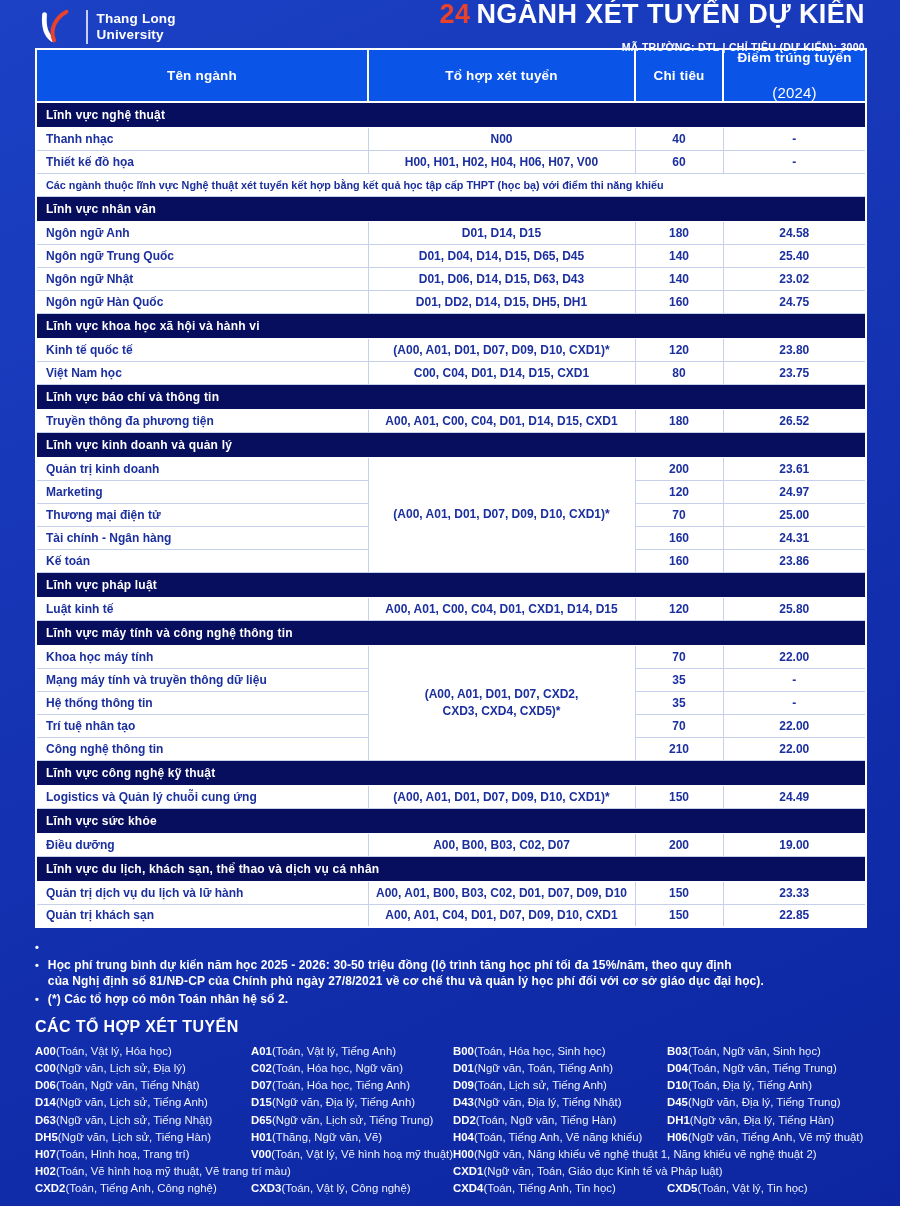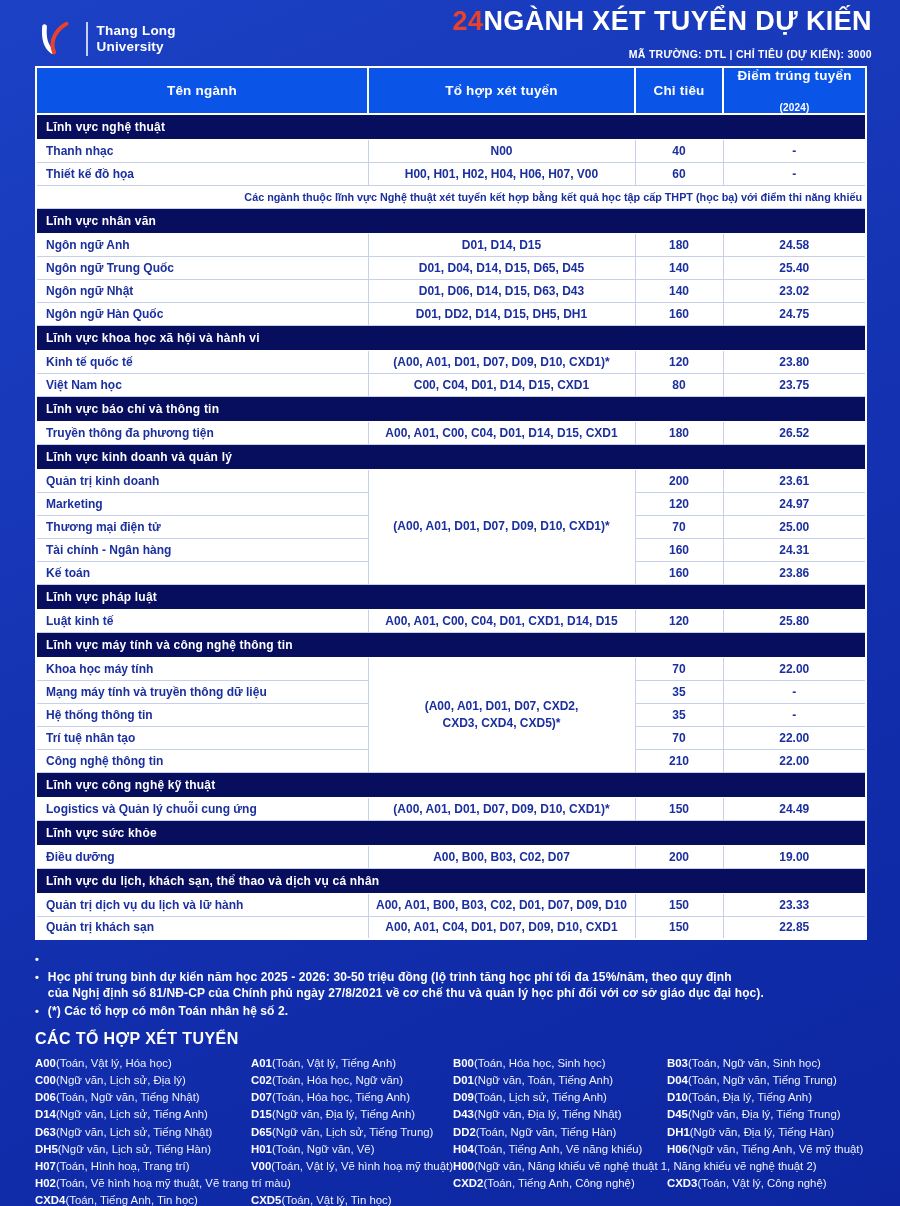--- a/index.html
+++ b/index.html
@@ -8,55 +8,55 @@
     font-family:"Liberation Sans", sans-serif;
     background:#0e27a2;
   }
   .page {
     width:900px; height:1206px; position:relative; overflow:hidden;
     background:linear-gradient(155deg, var(--bg1) 0%, var(--bg2) 60%, var(--bg3) 100%);
     color:#fff;
   }
   
   .top-header {
-    display:flex; justify-content:space-between; align-items:flex-end;
-    padding:11px 28px 6px 35px; height:66px;
+    display:flex; justify-content:space-between; align-items:center;
+    padding:11px 35px 6px 35px; height:48px;
   }
   .logo-wrap { display:flex; align-items:center; gap:9px; }
   .logo-mark { width:42px; height:42px; }
   .logo-divider { width:1.5px; height:34px; background:rgba(255,255,255,.75); }
   .logo-text { font-size:13.5px; font-weight:bold; line-height:1.15; letter-spacing:.2px; }
   .title-block { text-align:right; }
   .main-title { font-size:27px; font-weight:bold; letter-spacing:.4px; line-height:1.05; white-space:nowrap; }
-  .main-title .num { color:var(--accent); }
+  .main-title .num { color:var(--accent); margin-right:6px; }
   .sub-title { font-size:10.5px; font-weight:bold; margin-top:13px; letter-spacing:.3px; }
   
   .tbl-wrap { padding:0 35px; }
   table.admission {
     width:830px; border-collapse:collapse; table-layout:fixed;
     border:2px solid #ffffff;
   }
   table.admission th {
     background:var(--hdr-blue); color:#fff; font-weight:bold; font-size:13.5px;
     border:2px solid #ffffff; height:37px; vertical-align:middle; letter-spacing:.2px;
   }
-  th .yr { display:block; font-size:10px; font-weight:bold; margin-top:19px; }
+  th .yr { display:block; font-size:15px; font-weight:normal; margin-top:19px; }
   td.section-bar {
     background:var(--navy); color:#fff; font-weight:bold; font-size:12px;
     height:25px; padding:1px 0 1px 9px; letter-spacing:.2px;
     border-top:1px solid #fff; border-bottom:1px solid #fff;
   }
   td.cell {
     background:#ffffff; color:var(--row-text); font-size:12px; font-weight:bold;
     height:23px; border:1px solid var(--grid); text-align:center; vertical-align:middle;
     padding:1px 3px;
   }
   td.cell.name { text-align:left; padding-left:9px; }
   td.cell.shared { line-height:1.35; white-space:pre-line; }
-  td.cell.tnote { text-align:right; padding-left:9px; font-size:10.8px; font-weight:bold; }
+  td.cell.tnote { text-align:left; padding-left:9px; font-size:10.8px; font-weight:bold; }
   
   .notes { padding:11px 35px 0 35px; }
   .note-line { display:flex; gap:9px; font-size:12px; font-weight:bold; line-height:1.38; margin-bottom:1px; }
   .note-line .bullet { flex:0 0 auto; font-size:11px; line-height:1.5; }
   .note-line .txt { white-space:pre-line; letter-spacing:.1px; }
   
   .combos-heading { padding:10px 35px 0 35px; font-size:16px; font-weight:bold; letter-spacing:.4px; }
   .combos-grid {
     margin:7px 35px 0 35px; width:830px;
     display:grid; grid-template-columns:216px 202px 214px 198px;
@@ -314,27 +314,28 @@
       <div class="combo-item"><b>D10</b><span class="subj">(Toán, Địa lý, Tiếng Anh)</span></div>
       <div class="combo-item"><b>D14</b><span class="subj">(Ngữ văn, Lịch sử, Tiếng Anh)</span></div>
       <div class="combo-item"><b>D15</b><span class="subj">(Ngữ văn, Địa lý, Tiếng Anh)</span></div>
       <div class="combo-item"><b>D43</b><span class="subj">(Ngữ văn, Địa lý, Tiếng Nhật)</span></div>
       <div class="combo-item"><b>D45</b><span class="subj">(Ngữ văn, Địa lý, Tiếng Trung)</span></div>
       <div class="combo-item"><b>D63</b><span class="subj">(Ngữ văn, Lịch sử, Tiếng Nhật)</span></div>
       <div class="combo-item"><b>D65</b><span class="subj">(Ngữ văn, Lịch sử, Tiếng Trung)</span></div>
       <div class="combo-item"><b>DD2</b><span class="subj">(Toán, Ngữ văn, Tiếng Hàn)</span></div>
       <div class="combo-item"><b>DH1</b><span class="subj">(Ngữ văn, Địa lý, Tiếng Hàn)</span></div>
       <div class="combo-item"><b>DH5</b><span class="subj">(Ngữ văn, Lịch sử, Tiếng Hàn)</span></div>
-      <div class="combo-item"><b>H01</b><span class="subj">(Toán, Ngữ văn, Vẽ)</span></div>
+      <div class="combo-item"><b>H01</b><span class="subj">(Thăng, Ngữ văn, Vẽ)</span></div>
       <div class="combo-item"><b>H04</b><span class="subj">(Toán, Tiếng Anh, Vẽ năng khiếu)</span></div>
       <div class="combo-item"><b>H06</b><span class="subj">(Ngữ văn, Tiếng Anh, Vẽ mỹ thuật)</span></div>
       <div class="combo-item"><b>H07</b><span class="subj">(Toán, Hình hoạ, Trang trí)</span></div>
       <div class="combo-item"><b>V00</b><span class="subj">(Toán, Vật lý, Vẽ hình hoạ mỹ thuật)</span></div>
       <div class="combo-item span2"><b>H00</b><span class="subj">(Ngữ văn, Năng khiếu vẽ nghệ thuật 1, Năng khiếu vẽ nghệ thuật 2)</span></div>
       <div class="combo-item span2"><b>H02</b><span class="subj">(Toán, Vẽ hình hoạ mỹ thuật, Vẽ trang trí màu)</span></div>
+      <div class="combo-item span2"><b>CXD1</b><span class="subj">(Ngữ văn, Toán, Giáo dục Kinh tế và Pháp luật)</span></div>
       <div class="combo-item"><b>CXD2</b><span class="subj">(Toán, Tiếng Anh, Công nghệ)</span></div>
       <div class="combo-item"><b>CXD3</b><span class="subj">(Toán, Vật lý, Công nghệ)</span></div>
       <div class="combo-item"><b>CXD4</b><span class="subj">(Toán, Tiếng Anh, Tin học)</span></div>
       <div class="combo-item"><b>CXD5</b><span class="subj">(Toán, Vật lý, Tin học)</span></div>
     </div>
   <div class="combos-footnote"><span>Các tổ hợp từ </span><b>CXD1-CXD5:</b><span> Đây là mã tổ hợp do Trường Đại học Thăng Long quy ước tạm thời, chưa phải mã chính thức do Bộ GD&amp;ĐT quy định</span></div>
 
 </div>
 
 </body></html>

